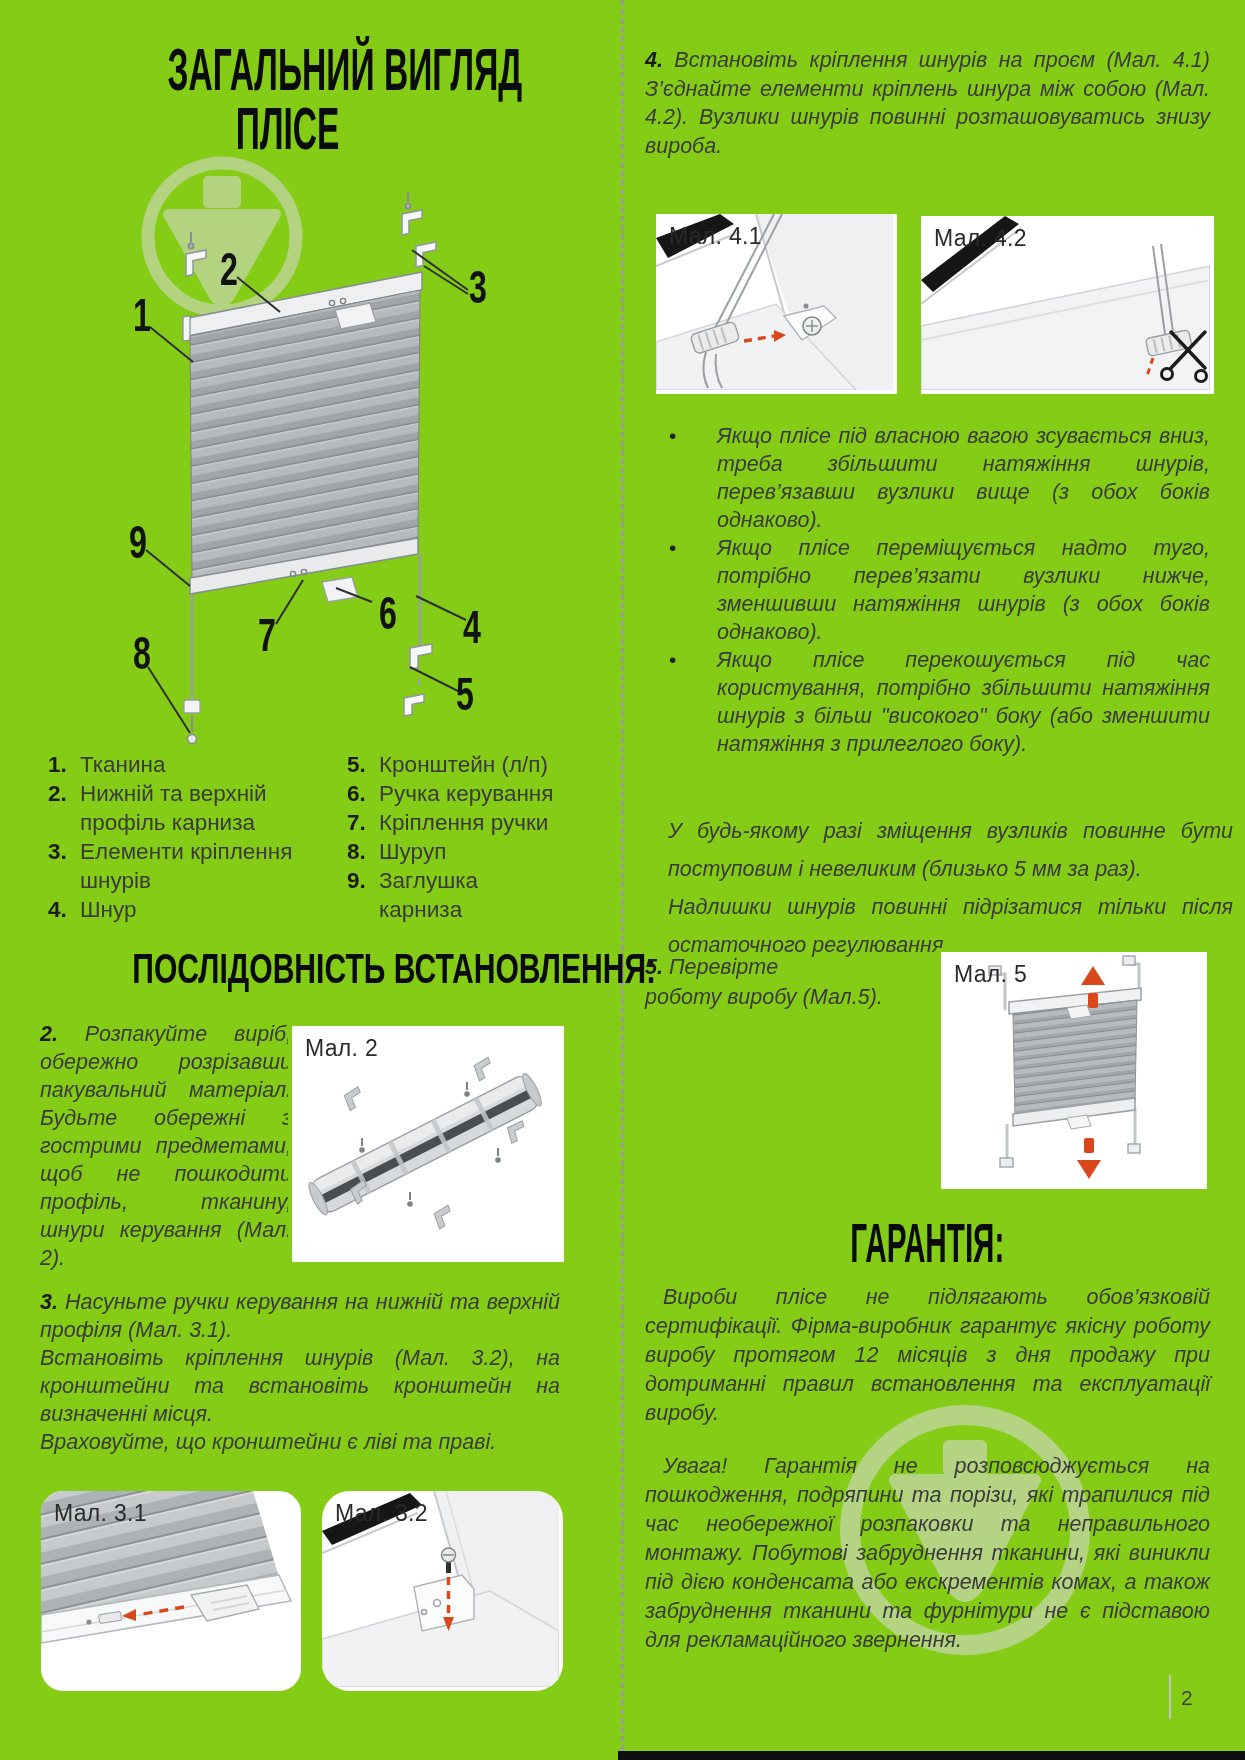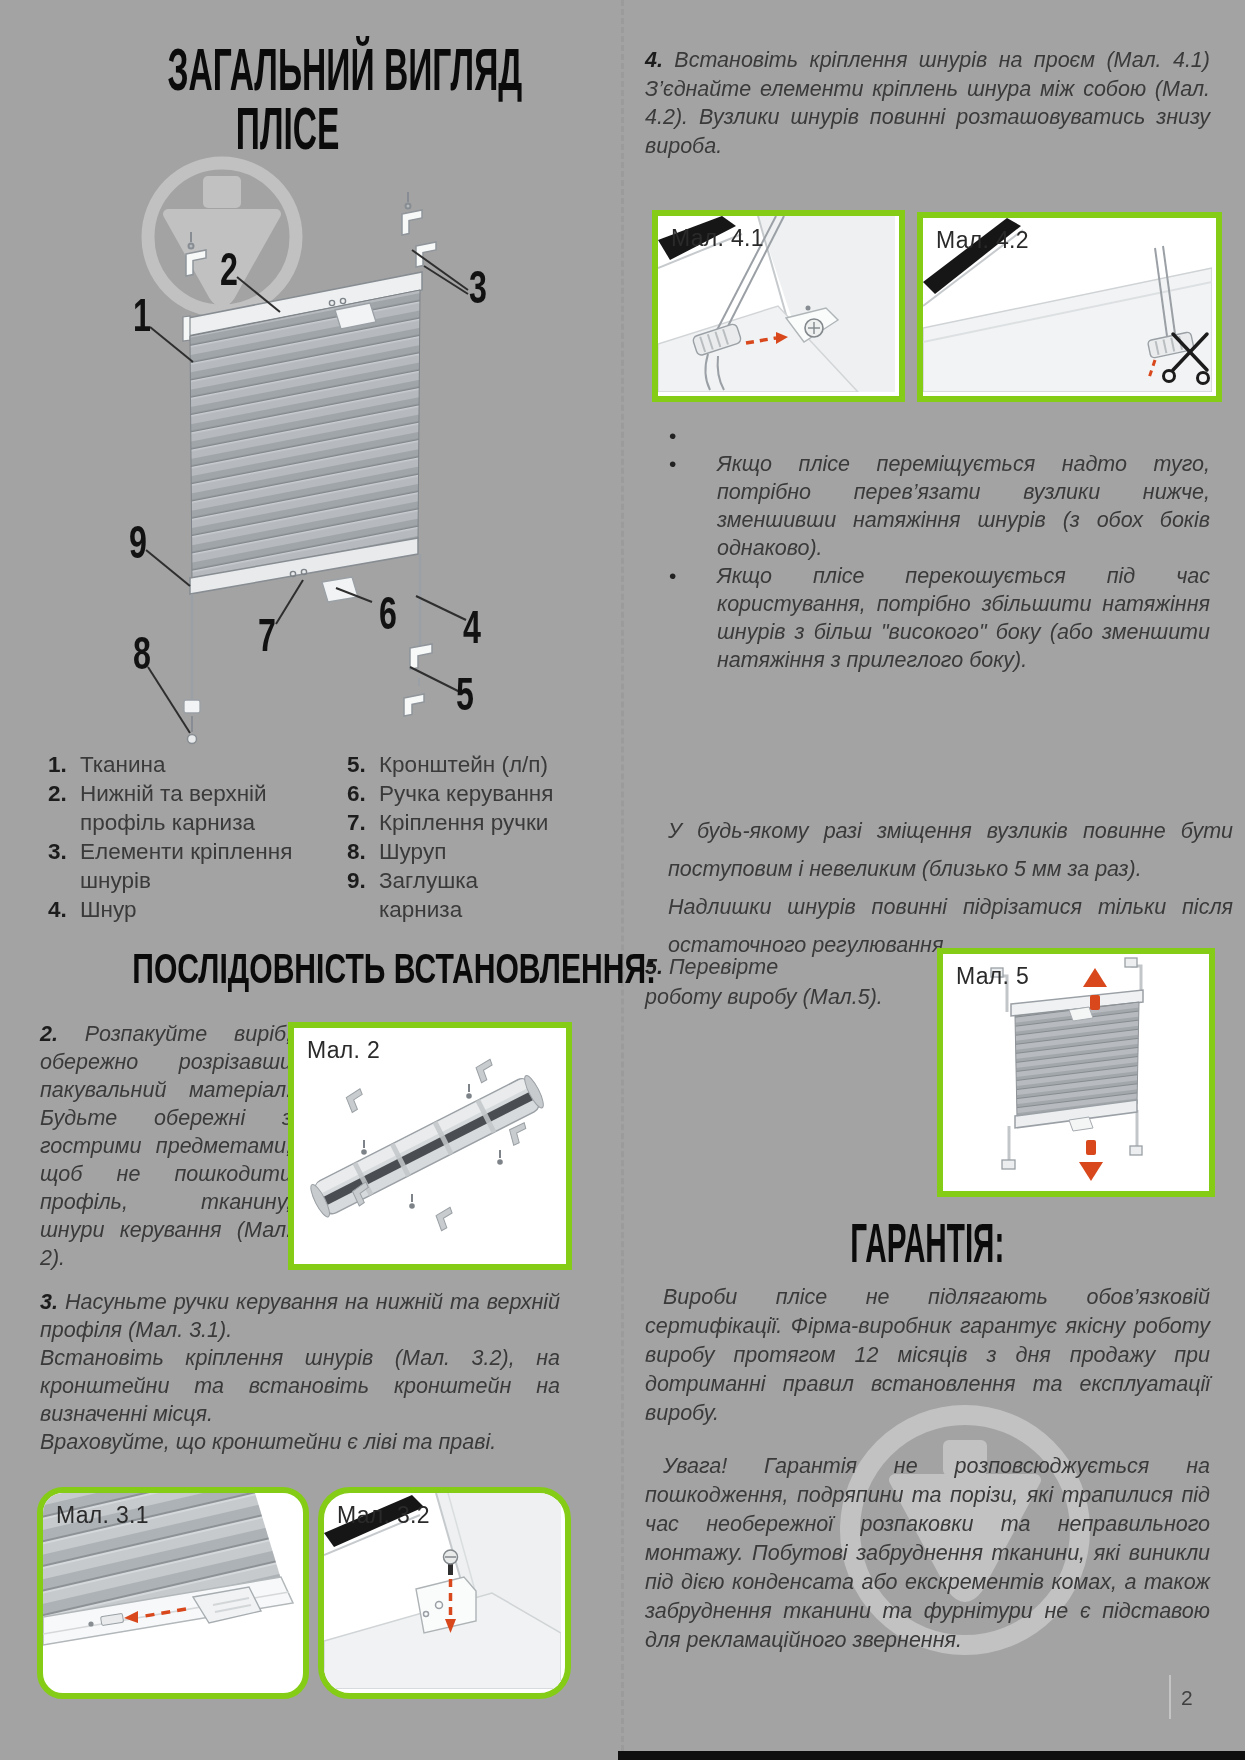--- a/index.html
+++ b/index.html
@@ -1,24 +1,24 @@
 <!DOCTYPE html>
 <html><head>
 <meta charset="utf-8">
 <style>
   html,body{margin:0;padding:0;background:#888;}
-  .page{position:relative;width:1245px;height:1760px;background:#a3a3a3;overflow:hidden;
+  .page{position:relative;width:1245px;height:1760px;background:#84cc16;overflow:hidden;
         font-family:"Liberation Sans",sans-serif;color:#3a3a3a;margin:0 auto;}
   .abs{position:absolute;}
   p{margin:0;font-style:italic;}
   .body-text{font-size:21.5px;line-height:28px;color:#3a3a3a;}
   .just{text-align:justify;}
   .b{font-weight:700;color:#1c1c1c;}
   .cond{display:inline-block;white-space:nowrap;font-weight:700;color:#0b0b0b;line-height:1.05;}
-  .fig{position:absolute;border:6px solid #84cc16;background:#fff;overflow:hidden;}
+  .fig{position:absolute;border:4px solid #84cc16;background:#fff;overflow:hidden;}
   .figlab{position:absolute;top:9px;left:13px;font-size:23px;color:#2a2a2a;letter-spacing:.3px;z-index:2;}
   .co{position:absolute;font-size:46px;font-weight:700;color:#121212;line-height:1;
       transform:translate(-50%,-50%) scaleX(.7);}
   .legend-row{display:flex;font-size:22.5px;line-height:29px;color:#3a3a3a;}
   .legend-num{width:32px;flex:none;font-weight:700;color:#1c1c1c;}
   .legend-txt{flex:1;}
   .bullet-row{display:flex;}
   .bullet-dot{width:48px;flex:none;padding-left:14px;font-size:21px;line-height:28px;color:#222;}
   .bullet-text{flex:1;text-align:justify;font-size:21.5px;line-height:28px;}
   .divider{position:absolute;left:621px;top:0;height:1760px;width:0;border-left:3px dashed #9b9b9b;}
@@ -323,20 +323,21 @@
         <line x1="284" y1="116" x2="250" y2="152"></line>
         <circle cx="246" cy="158" r="5.5" stroke-width="3"></circle>
         <circle cx="280" cy="160" r="5.5" stroke-width="3"></circle>
       </g>
     </svg>
   </div>
 
   <div class="abs" style="left:655px;top:422px;width:555px;">
     <div class="bullet-row">
       <span class="bullet-dot">•</span>
+      <p class="bullet-text">Якщо плісе під власною вагою зсувається вниз, треба збільшити натяжіння шнурів, перев’язавши вузлики вище (з обох боків однаково).</p>
     </div>
     <div class="bullet-row">
       <span class="bullet-dot">•</span>
       <p class="bullet-text">Якщо плісе переміщується надто туго, потрібно перев’язати вузлики нижче, зменшивши натяжіння шнурів (з обох боків однаково).</p>
     </div>
     <div class="bullet-row">
       <span class="bullet-dot">•</span>
       <p class="bullet-text">Якщо плісе перекошується під час користування, потрібно збільшити натяжіння шнурів з більш "високого" боку (або зменшити натяжіння з прилеглого боку).</p>
     </div>
   </div>

